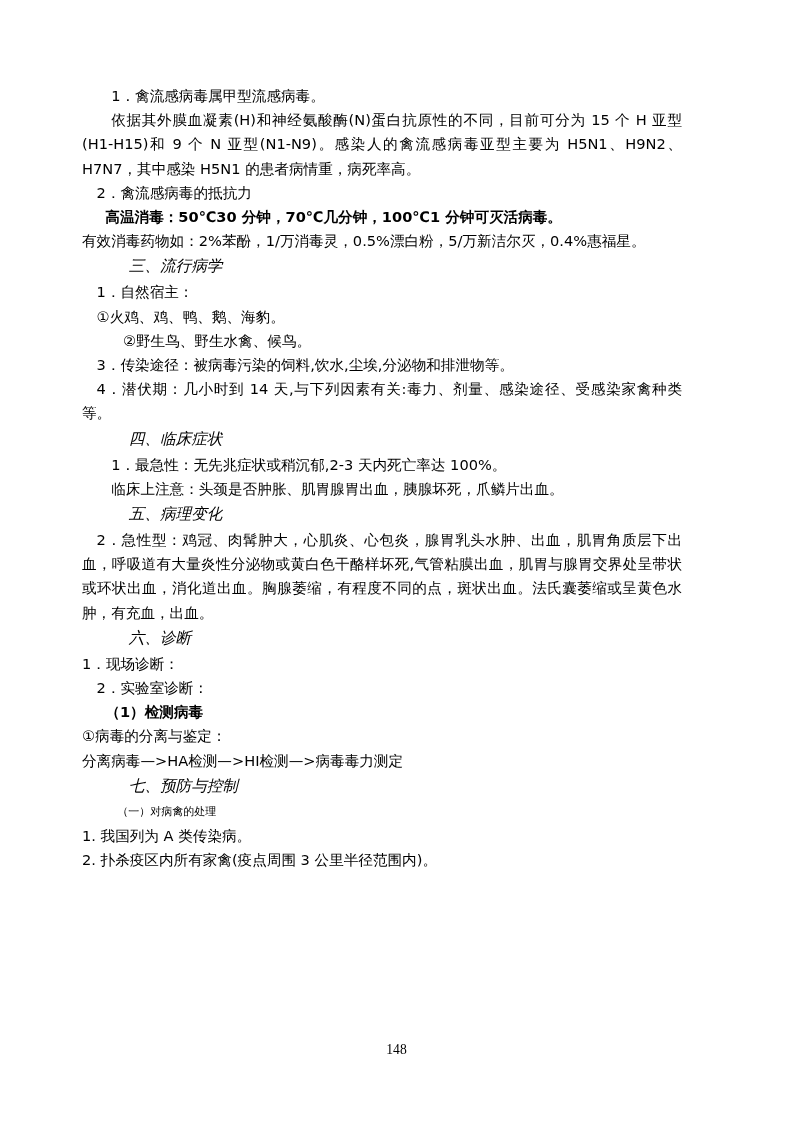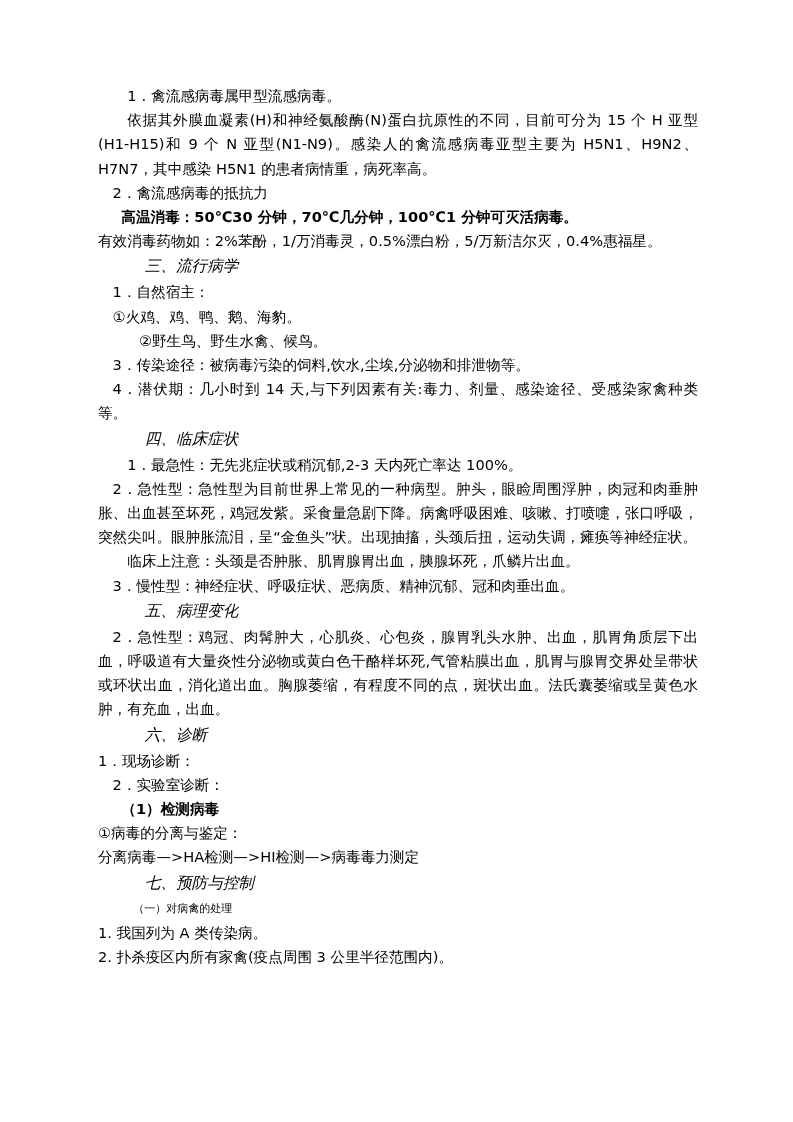--- a/index.html
+++ b/index.html
@@ -13,21 +13,21 @@
     background: #ffffff;
     position: relative;
     margin: 0 auto;
     box-sizing: border-box;
     font-family: "DejaVu Sans", "Liberation Sans", sans-serif;
     color: #000000;
     overflow: hidden;
   }
   .content {
     position: absolute;
-    left: 98px;
+    left: 82px;
     top: 84px;
     width: 600px;
   }
   p {
     margin: 0;
     font-size: 14.6px;
     line-height: 24.2px;
     text-align: justify;
     text-justify: inter-ideograph;
   }
@@ -71,29 +71,28 @@
     <p class="ind15">高温消毒：50℃30 分钟，70℃几分钟，100℃1 分钟可灭活病毒。</p>
     <p class="noind">有效消毒药物如：2%苯酚，1/万消毒灵，0.5%漂白粉，5/万新洁尔灭，0.4%惠福星。</p>
     <p class="heading">三、流行病学</p>
     <p class="ind05">1．自然宿主：</p>
     <p class="ind05">①火鸡、鸡、鸭、鹅、海豹。</p>
     <p class="ind25">②野生鸟、野生水禽、候鸟。</p>
     <p class="ind05">3．传染途径：被病毒污染的饲料,饮水,尘埃,分泌物和排泄物等。</p>
     <p class="ind05">4．潜伏期：几小时到 14 天,与下列因素有关:毒力、剂量、感染途径、受感染家禽种类等。</p>
     <p class="heading">四、临床症状</p>
     <p class="ind1">1．最急性：无先兆症状或稍沉郁,2-3 天内死亡率达 100%。</p>
-    <p class="ind05">2．急性型：急性型为目前世界上常见的一种病型。肿头，眼睑周围浮肿，肉冠和肉垂肿胀、出血甚至坏死，鸡冠发紫。采食量急剧下降。病禽呼吸困难、咳嗽、打喷嚏，张口呼吸，突然尖叫。眼肿胀流泪，呈“金鱼头”状。出现抽搐，头颈后扭，运动失调，瘫痪等神经症状。</p>
     <p class="ind1">临床上注意：头颈是否肿胀、肌胃腺胃出血，胰腺坏死，爪鳞片出血。</p>
-    <p class="ind05">3．慢性型：神经症状、呼吸症状、恶病质、精神沉郁、冠和肉垂出血。</p>
     <p class="heading">五、病理变化</p>
     <p class="ind05">2．急性型：鸡冠、肉髯肿大，心肌炎、心包炎，腺胃乳头水肿、出血，肌胃角质层下出血，呼吸道有大量炎性分泌物或黄白色干酪样坏死,气管粘膜出血，肌胃与腺胃交界处呈带状或环状出血，消化道出血。胸腺萎缩，有程度不同的点，斑状出血。法氏囊萎缩或呈黄色水肿，有充血，出血。</p>
     <p class="heading">六、诊断</p>
     <p class="noind">1．现场诊断：</p>
     <p class="ind05">2．实验室诊断：</p>
     <p class="ind15">（1）检测病毒</p>
     <p class="noind">①病毒的分离与鉴定：</p>
     <p class="noind">分离病毒—&gt;HA检测—&gt;HI检测—&gt;病毒毒力测定</p>
     <p class="heading">七、预防与控制</p>
     <p class="subheading">（一）对病禽的处理</p>
     <p class="noind">1. 我国列为 A 类传染病。</p>
     <p class="noind">2. 扑杀疫区内所有家禽(疫点周围 3 公里半径范围内)。</p>
   </div>
+  <div class="pagenum">148</div>
 </div>
 
 </body></html>

